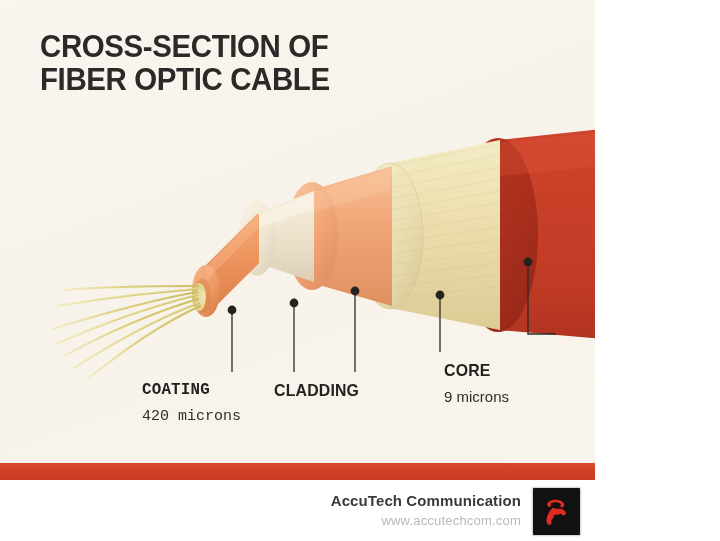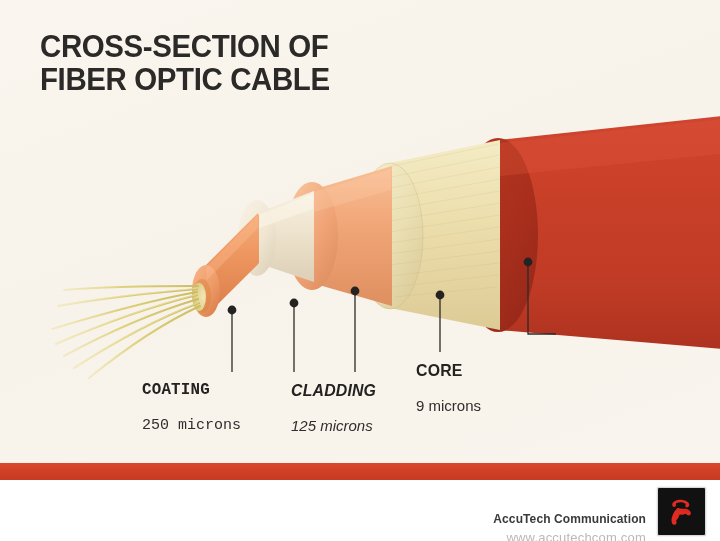--- a/index.html
+++ b/index.html
@@ -1,18 +1,18 @@
 <!DOCTYPE html>
 <html><head>
 <meta charset="utf-8">
 <style>
   html,body{margin:0;padding:0;background:#ffffff;}
   body{font-family:"Liberation Sans",sans-serif;}
   #stage{
-    position:relative;width:720px;height:541px;overflow:hidden;
+    position:relative;width:595px;height:541px;overflow:hidden;
     background:#ffffff;
   }
   .canvas-bg{
     position:absolute;left:0;top:0;width:720px;height:463px;
     background:linear-gradient(160deg,#faf6ef 0%,#f7f3ea 45%,#f9f5ee 100%);
   }
   .accent-bar{
     position:absolute;left:0;top:463px;width:720px;height:17px;
     background:linear-gradient(180deg,#d8492f 0%,#cf3f26 55%,#c63b22 100%);
     box-shadow:0 1px 2px rgba(0,0,0,.10);
@@ -32,33 +32,33 @@
   
   .illu{position:absolute;left:0;top:0;width:720px;height:463px;}
   
   .label{position:absolute;color:#1f1e1d;}
   .label .name{
     font-weight:bold;font-size:16.5px;letter-spacing:.2px;
     text-transform:uppercase;line-height:1.12;color:#232220;
     transform:scaleX(0.96);transform-origin:left center;white-space:nowrap;
   }
   .label .sub{
-    font-size:15px;line-height:1.2;color:#2f2e2c;margin-top:18px;white-space:nowrap;
+    font-size:15px;line-height:1.2;color:#2f2e2c;margin-top:9px;white-space:nowrap;
   }
   #lbl-coating{left:142px;top:381px;font-family:Liberation Mono, monospace;}
-  #lbl-cladding{left:291px;top:381px;font-style:italic;}
-  #lbl-core{left:416px;top:361px;}
+  #lbl-cladding{left:274px;top:381px;}
+  #lbl-core{left:444px;top:361px;}
   #lbl-strength{left:563px;top:320px;}
   #lbl-strength .name{line-height:1.12;}
   
   .brand{
     position:absolute;right:74px;top:492px;text-align:right;
   }
   .brand .bname{
-    font-size:12px;font-weight:bold;color:#3a3a3a;letter-spacing:.1px;white-space:nowrap;margin-top:20px;
+    font-size:15px;font-weight:bold;color:#3a3a3a;letter-spacing:.1px;white-space:nowrap;
   }
   .brand .burl{
     font-size:13px;color:#b9b9b9;margin-top:4px;letter-spacing:.2px;white-space:nowrap;
   }
   .logo{
     position:absolute;right:14px;top:487px;width:47px;height:47px;
     background:#111111;border:1px solid #d8d8d8;border-radius:2px;
     display:flex;align-items:center;justify-content:center;
     box-shadow:0 0 2px rgba(0,0,0,.18);
   }
@@ -228,26 +228,25 @@
       <circle cx="232" cy="310" r="4.4"></circle>
       <circle cx="294" cy="303" r="4.4"></circle>
       <circle cx="355" cy="291" r="4.4"></circle>
       <circle cx="440" cy="295" r="4.4"></circle>
       <circle cx="528" cy="262" r="4.4"></circle>
     </g>
   </svg>
 
   <div class="label" id="lbl-coating">
     <div class="name">COATING</div>
-    <div class="sub">250 microns</div>
+    <div class="sub">420 microns</div>
   </div>
 
   <div class="label" id="lbl-cladding">
     <div class="name">CLADDING</div>
-    <div class="sub">125 microns</div>
   </div>
 
   <div class="label" id="lbl-core">
     <div class="name">CORE</div>
     <div class="sub">9 microns</div>
   </div>
 
 
   <div class="accent-bar"></div>
   <div class="footer-bg"></div>

